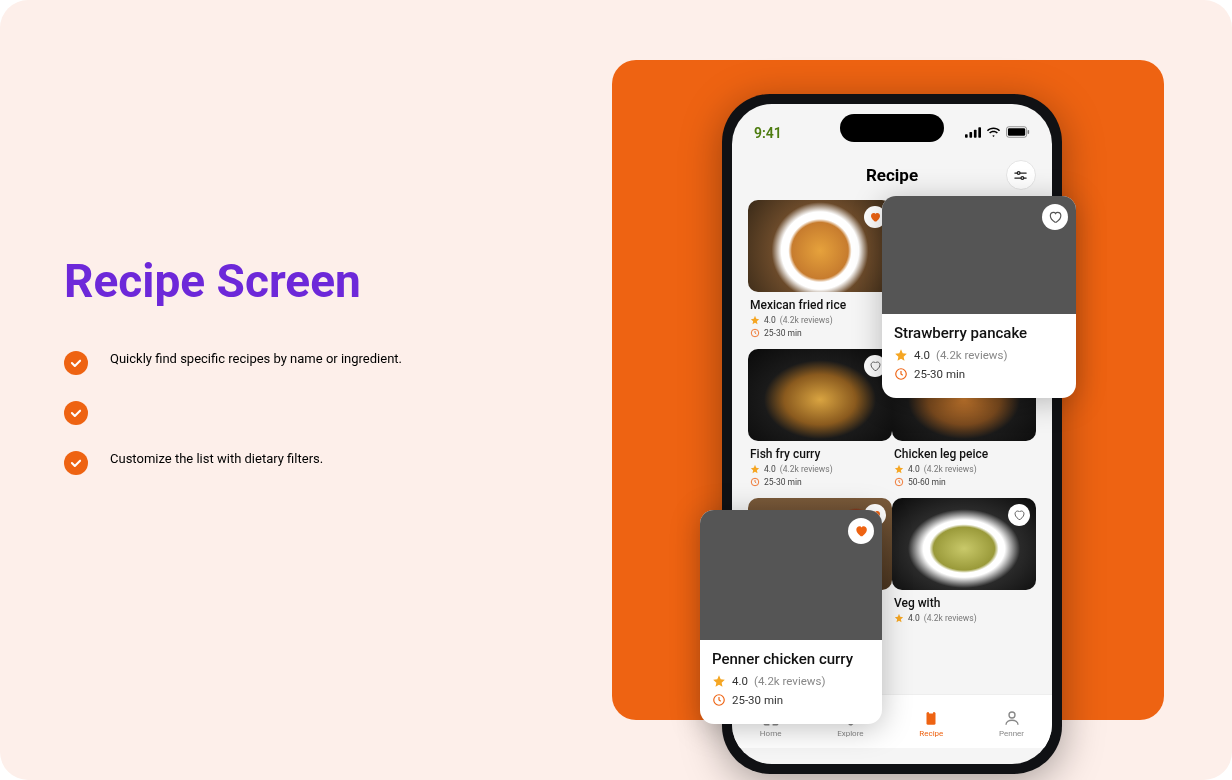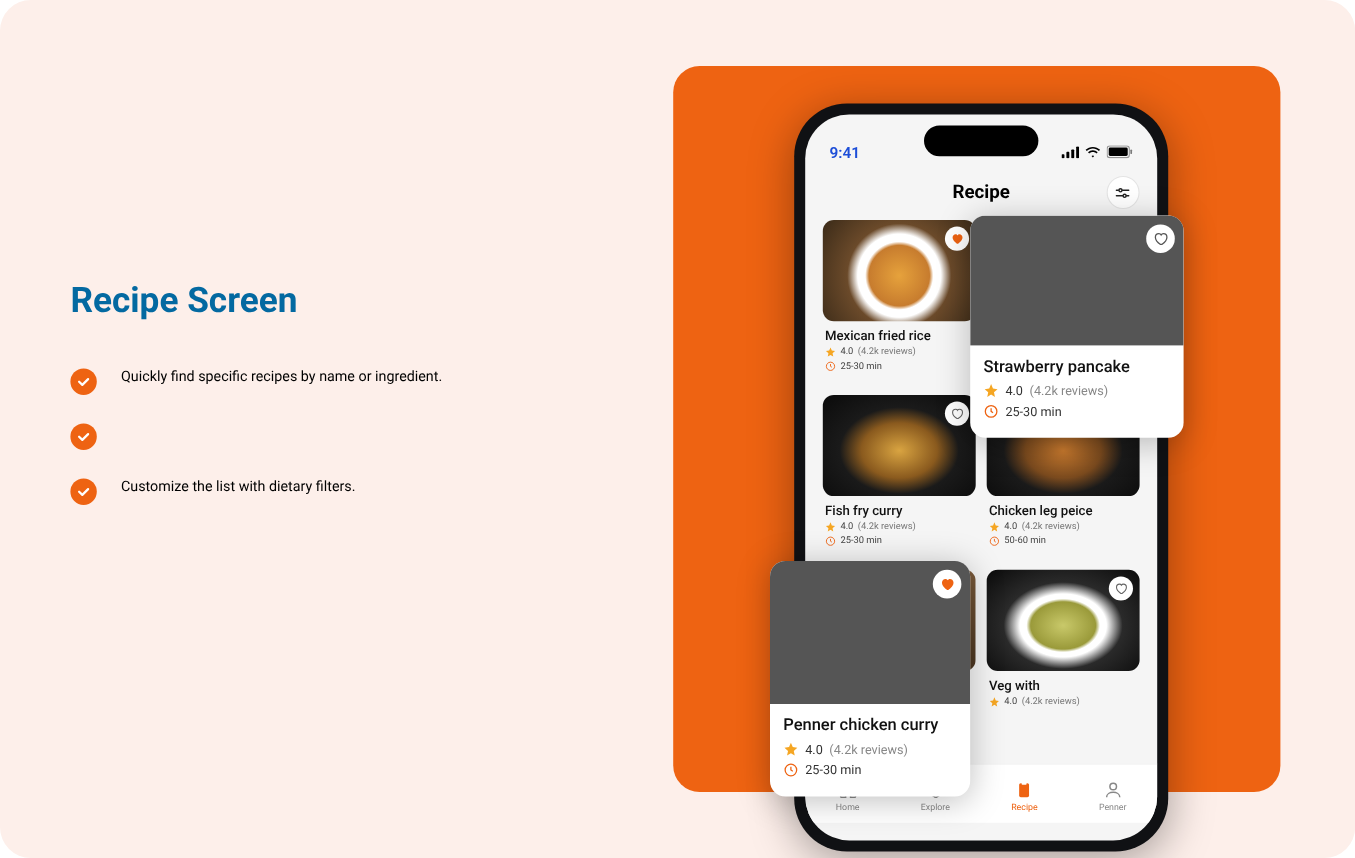--- a/index.html
+++ b/index.html
@@ -12,23 +12,23 @@
     position: relative;
     overflow: hidden;
   }
   .left-content {
     position: absolute;
     left: 64px;
     top: 256px;
     width: 500px;
   }
   .title {
-    font-size: 32px;
+    font-size: 46px;
     font-weight: 700;
-    color: #0369a1;
+    color: #6d28d9;
     margin-bottom: 42px;
     line-height: 1.1;
   }
   .feature-list { list-style: none; }
   .feature-item {
     display: flex;
     align-items: flex-start;
     gap: 22px;
     margin-bottom: 24px;
   }
@@ -87,26 +87,26 @@
     transform: translateX(-50%);
     width: 104px;
     height: 28px;
     background: #000;
     border-radius: 20px;
     z-index: 5;
   }
   .status-bar {
     display: flex;
     justify-content: space-between;
-    align-items: flex-end;
+    align-items: center;
     padding: 14px 22px 0;
     height: 44px;
     font-size: 14px;
     font-weight: 600;
-    color: #1d4ed8;
+    color: #4d7c0f;
   }
   .status-icons { display: flex; gap: 5px; align-items: center; }
 
   .app-header {
     display: flex;
     align-items: center;
     justify-content: space-between;
     padding: 12px 16px 10px;
   }
   .header-spacer { width: 30px; }
@@ -115,21 +115,20 @@
     width: 30px; height: 30px;
     background: #fff;
     border-radius: 50%;
     display: flex; align-items: center; justify-content: center;
     border: 1px solid #e4e4e4;
   }
 
   .grid {
     display: grid;
     grid-template-columns: 1fr 1fr;
-    gap: 10px;
     padding: 0 16px;
   }
   .card {
     background: transparent;
     border-radius: 12px;
   }
   .card-img {
     width: 100%;
     height: 92px;
     border-radius: 10px;

